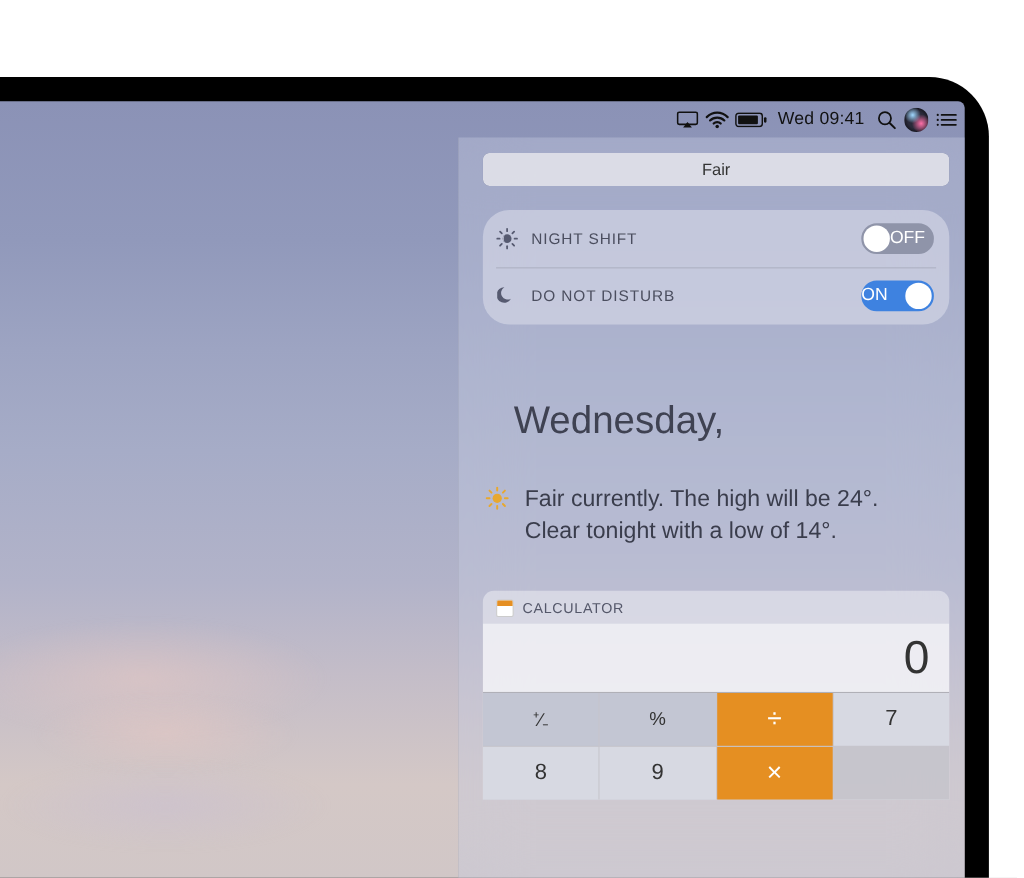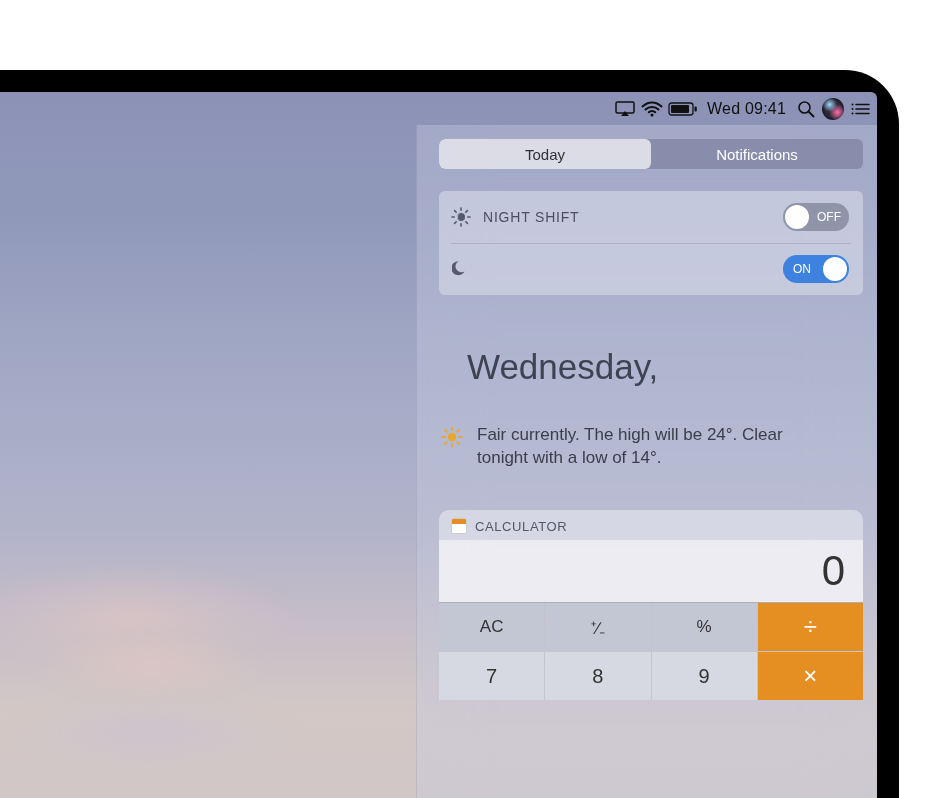--- a/index.html
+++ b/index.html
@@ -120,21 +120,21 @@
   .seg-item.active {
     background: rgba(255,255,255,0.7);
     color: #333;
     border-radius: 6px;
     margin: 0;
   }
 
   .toggle-card {
     margin-top: 22px;
     background: rgba(215,218,232,0.62);
-    border-radius: 6px;
+    border-radius: 24px;
     padding: 0 0;
   }
   .row {
     display: flex;
     align-items: center;
     gap: 12px;
     padding: 12px 14px 12px 12px;
     position: relative;
   }
   .row + .row::before {
@@ -159,43 +159,43 @@
   .row-sub {
     font-size: 13px;
     color: #6a6d7d;
     margin-top: 1px;
   }
   .switch {
     width: 66px; height: 28px;
     border-radius: 14px;
     position: relative;
     display: flex; align-items: center;
-    font-size: 12px;
+    font-size: 16px;
     color: #fff;
   }
   .switch.off {
     background: #8f94a9;
   }
   .switch.on {
     background: #3e82e0;
   }
   .switch .knob {
     position: absolute;
     width: 24px; height: 24px;
     border-radius: 50%;
     background: #fff;
     top: 2px;
   }
   .switch.off .knob { left: 2px; }
   .switch.on .knob { right: 2px; }
   .switch.off .lbl { margin-left: auto; margin-right: 8px; }
-  .switch.on .lbl { margin-left: 10px; }
+  .switch.on .lbl { }
 
   .date-block {
-    margin-top: 52px;
+    margin-top: 68px;
     padding-left: 28px;
   }
   .date-block div {
     font-size: 35px;
     font-weight: 300;
     color: #3f4252;
     line-height: 1.12;
   }
 
   .weather {
@@ -205,21 +205,21 @@
     gap: 14px;
     padding-left: 2px;
     padding-right: 20px;
   }
   .sun {
     width: 22px; height: 22px;
     margin-top: 2px;
     flex: 0 0 auto;
   }
   .weather-text {
-    font-size: 17px;
+    font-size: 21px;
     color: #3a3d4c;
     line-height: 1.35;
     max-width: 360px;
   }
 
   .calc {
     margin-top: 40px;
     background: rgba(230,232,240,0.62);
     border-radius: 10px 10px 0 0;
     overflow: hidden;
@@ -340,22 +340,21 @@
           <circle cx="2.5" cy="11.5" r="1" fill="#111" stroke="none"></circle>
           <line x1="6" y1="11.5" x2="19" y2="11.5"></line>
         </svg>
       </span>
     </div>
 
     <div class="nc">
       <div class="nc-inner">
 
         <div class="seg">
-          <div class="seg-item active">Today</div>
-          <div class="seg-item">Notifications</div>
+          <div class="seg-item active">Fair</div>
         </div>
 
         <div class="toggle-card">
           <div class="row">
             <span class="row-icon">
               <svg width="20" height="20" viewBox="0 0 20 20" fill="none">
                 <circle cx="10" cy="10" r="4" fill="#565a70"></circle>
                 <g stroke="#565a70" stroke-width="1.6" stroke-linecap="round">
                   <line x1="10" y1="1" x2="10" y2="3.2"></line>
                   <line x1="10" y1="16.8" x2="10" y2="19"></line>
@@ -378,20 +377,21 @@
             </div>
           </div>
 
           <div class="row">
             <span class="row-icon">
               <svg width="18" height="18" viewBox="0 0 18 18" fill="#565a70">
                 <path d="M12.5 11.5 A7 7 0 1 1 6.5 1.2 A5.6 5.6 0 1 0 12.5 11.5 Z"></path>
               </svg>
             </span>
             <div class="row-text">
+              <span class="row-title">DO NOT DISTURB</span>
             </div>
             <div class="switch on">
               <span class="lbl">ON</span>
               <div class="knob"></div>
             </div>
           </div>
         </div>
 
         <div class="date-block">
           <div>Wednesday,</div>
@@ -419,21 +419,20 @@
         <div class="calc">
           <div class="calc-header">
             <span class="appicn">
               <span class="body"></span>
                 <span class="head"></span>
             </span>
             <span>CALCULATOR</span>
           </div>
           <div class="display">0</div>
           <div class="grid" id="calc-grid">
-              <div class="key fn">AC</div>
               <div class="key fn">⁺∕₋</div>
               <div class="key fn">%</div>
               <div class="key op">÷</div>
               <div class="key num">7</div>
               <div class="key num">8</div>
               <div class="key num">9</div>
               <div class="key op">×</div>
             </div>
         </div>
 

